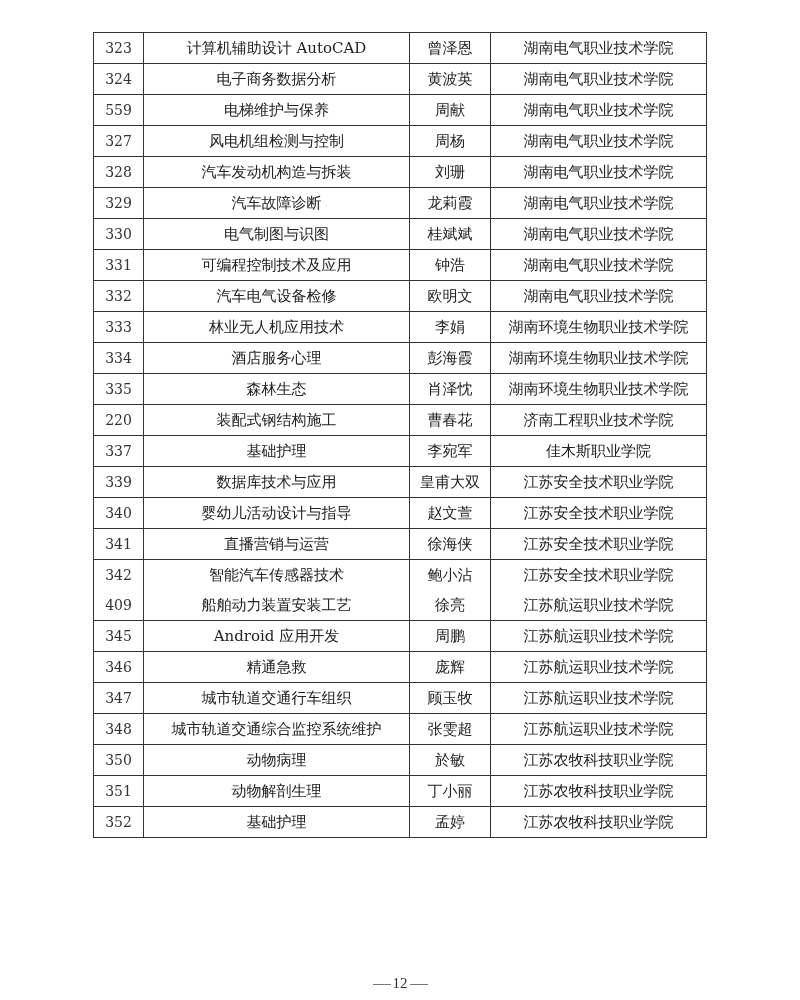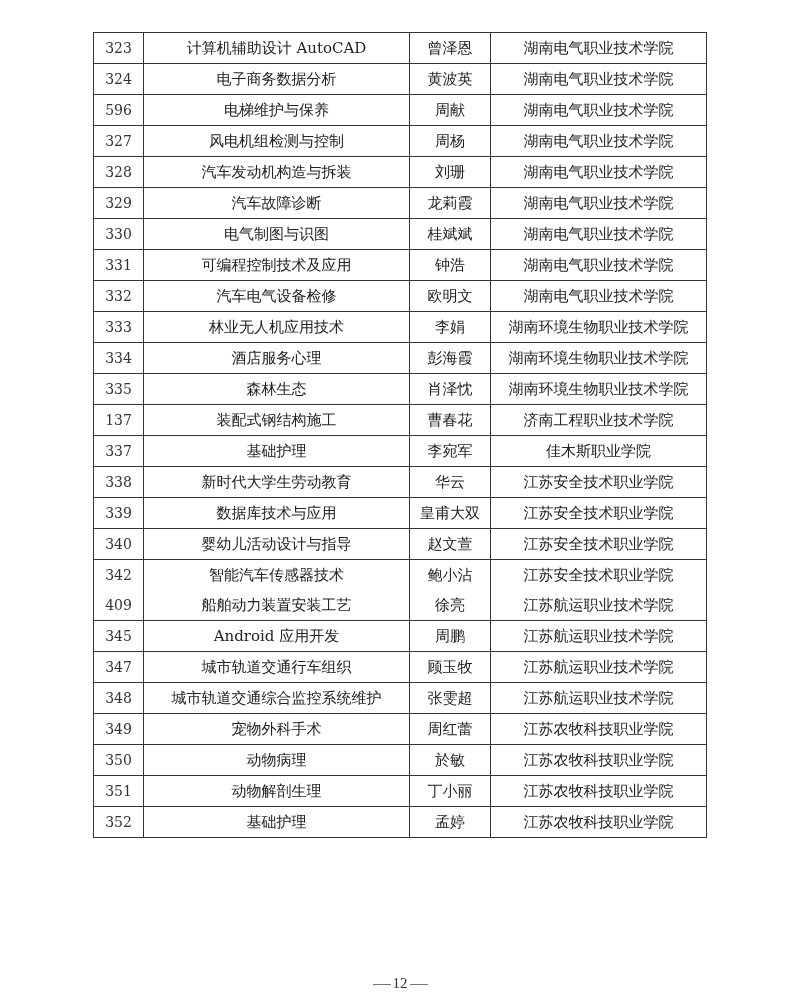--- a/index.html
+++ b/index.html
@@ -35,21 +35,21 @@
     <td class="name">曾泽恩</td>
     <td class="school">湖南电气职业技术学院</td>
   </tr>
       <tr>
     <td class="num">324</td>
     <td class="course">电子商务数据分析</td>
     <td class="name">黄波英</td>
     <td class="school">湖南电气职业技术学院</td>
   </tr>
       <tr>
-    <td class="num">596</td>
+    <td class="num">559</td>
     <td class="course">电梯维护与保养</td>
     <td class="name">周献</td>
     <td class="school">湖南电气职业技术学院</td>
   </tr>
       <tr>
     <td class="num">327</td>
     <td class="course">风电机组检测与控制</td>
     <td class="name">周杨</td>
     <td class="school">湖南电气职业技术学院</td>
   </tr>
@@ -95,47 +95,47 @@
     <td class="name">彭海霞</td>
     <td class="school">湖南环境生物职业技术学院</td>
   </tr>
       <tr>
     <td class="num">335</td>
     <td class="course">森林生态</td>
     <td class="name">肖泽忱</td>
     <td class="school">湖南环境生物职业技术学院</td>
   </tr>
       <tr>
-    <td class="num">137</td>
+    <td class="num">220</td>
     <td class="course">装配式钢结构施工</td>
     <td class="name">曹春花</td>
     <td class="school">济南工程职业技术学院</td>
   </tr>
       <tr>
     <td class="num">337</td>
     <td class="course">基础护理</td>
     <td class="name">李宛军</td>
     <td class="school">佳木斯职业学院</td>
   </tr>
       <tr>
-    <td class="num">338</td>
-    <td class="course">新时代大学生劳动教育</td>
-    <td class="name">华云</td>
-    <td class="school">江苏安全技术职业学院</td>
-  </tr>
-      <tr>
     <td class="num">339</td>
     <td class="course">数据库技术与应用</td>
     <td class="name">皇甫大双</td>
     <td class="school">江苏安全技术职业学院</td>
   </tr>
       <tr>
     <td class="num">340</td>
     <td class="course">婴幼儿活动设计与指导</td>
     <td class="name">赵文萱</td>
+    <td class="school">江苏安全技术职业学院</td>
+  </tr>
+      <tr>
+    <td class="num">341</td>
+    <td class="course">直播营销与运营</td>
+    <td class="name">徐海侠</td>
     <td class="school">江苏安全技术职业学院</td>
   </tr>
       <tr class="no-bottom">
     <td class="num">342</td>
     <td class="course">智能汽车传感器技术</td>
     <td class="name">鲍小沾</td>
     <td class="school">江苏安全技术职业学院</td>
   </tr>
       <tr class="no-top">
     <td class="num">409</td>
@@ -143,36 +143,36 @@
     <td class="name">徐亮</td>
     <td class="school">江苏航运职业技术学院</td>
   </tr>
       <tr>
     <td class="num">345</td>
     <td class="course">Android 应用开发</td>
     <td class="name">周鹏</td>
     <td class="school">江苏航运职业技术学院</td>
   </tr>
       <tr>
+    <td class="num">346</td>
+    <td class="course">精通急救</td>
+    <td class="name">庞辉</td>
+    <td class="school">江苏航运职业技术学院</td>
+  </tr>
+      <tr>
     <td class="num">347</td>
     <td class="course">城市轨道交通行车组织</td>
     <td class="name">顾玉牧</td>
     <td class="school">江苏航运职业技术学院</td>
   </tr>
       <tr>
     <td class="num">348</td>
     <td class="course">城市轨道交通综合监控系统维护</td>
     <td class="name">张雯超</td>
     <td class="school">江苏航运职业技术学院</td>
-  </tr>
-      <tr>
-    <td class="num">349</td>
-    <td class="course">宠物外科手术</td>
-    <td class="name">周红蕾</td>
-    <td class="school">江苏农牧科技职业学院</td>
   </tr>
       <tr>
     <td class="num">350</td>
     <td class="course">动物病理</td>
     <td class="name">於敏</td>
     <td class="school">江苏农牧科技职业学院</td>
   </tr>
       <tr>
     <td class="num">351</td>
     <td class="course">动物解剖生理</td>

